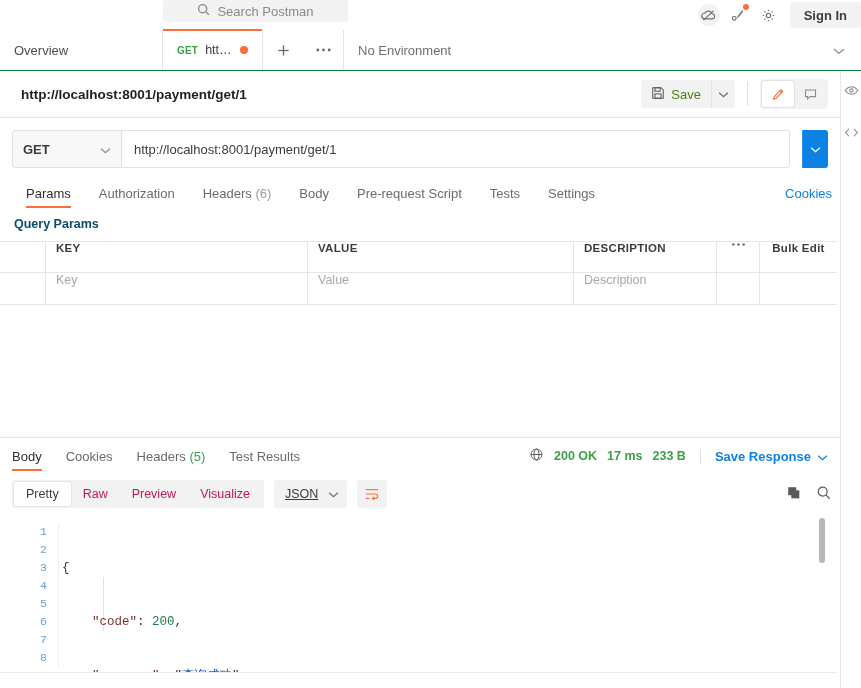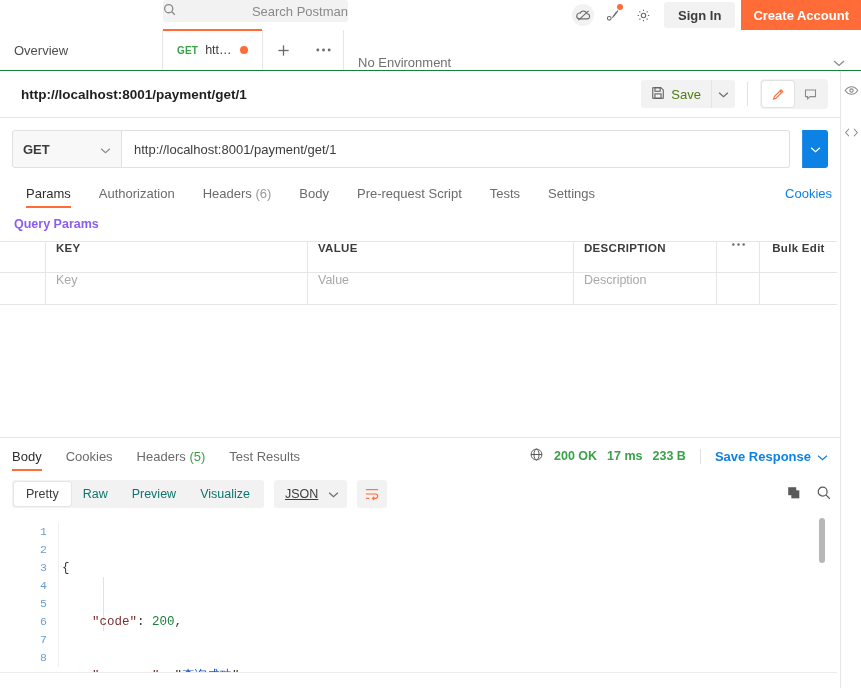--- a/index.html
+++ b/index.html
@@ -14,21 +14,21 @@
   .app { position: relative; width: 861px; height: 688px; }
 
   
   .topbar {
     position: absolute; left: 0; top: 0; width: 861px; height: 30px;
     background: #fff; display: flex; align-items: center;
   }
   .search-box {
     position: absolute; left: 163px; top: 0; width: 185px; height: 22px;
     background: #f2f2f2; border-radius: 3px;
-    display: flex; align-items: center; justify-content: space-between; gap: 7px;
+    display: flex; align-items: center; justify-content: center; gap: 7px;
     color: #8a8a8a; font-size: 13px;
   }
   .topright { position: absolute; right: 0; top: 0; height: 30px; display: flex; align-items: center; gap: 0; }
   .icon-btn {
     width: 30px; height: 30px; display: flex; align-items: center; justify-content: center;
     color: #6b6b6b; position: relative; cursor: pointer;
   }
   .icon-btn.round-bg::before {
     content: ""; position: absolute; left: 4px; top: 4px; width: 22px; height: 22px;
     border-radius: 50%; background: #f2f2f2; z-index: 0;
@@ -66,21 +66,21 @@
     content: ""; position: absolute; left: 0; right: 0; top: -1px; height: 2px; background: #ff6c37;
   }
   .method-get { color: #3ba14a; font-size: 10px; font-weight: bold; letter-spacing: .2px; }
   .tab-url { font-size: 12.5px; color: #3c3c3c; white-space: nowrap; overflow: hidden; text-overflow: ellipsis; }
   .dirty-dot { width: 8px; height: 8px; border-radius: 50%; background: #ff6c37; flex: none; }
   .plus-btn, .dots-btn {
     width: 40px; display: flex; align-items: center; justify-content: center;
     color: #6b6b6b; cursor: pointer; border-right: none;
   }
   .envsel {
-    flex: 1; display: flex; align-items: flex-end; justify-content: space-between;
+    flex: 1; display: flex; align-items: center; justify-content: space-between;
     padding: 0 16px 0 14px; color: #707070; font-size: 13px; cursor: pointer;
     border-left: 1px solid #e6e6e6;
   }
 
   
   .titlerow {
     position: absolute; left: 0; top: 71px; width: 840px; height: 47px;
     border-bottom: 1px solid #e6e6e6; display: flex; align-items: center;
     padding: 0 12px 0 21px; background: #fff;
   }
@@ -137,21 +137,21 @@
   }
   .rtab:first-child { padding-left: 0; }
   .rtab.active { color: #2e2e2e; }
   .rtab.active::after {
     content: ""; position: absolute; left: 0; right: 12px; bottom: 0; height: 2px; background: #ff6c37;
   }
   .rtab .cnt { color: #9a9a9a; }
   .cookies-link { margin-left: auto; color: #0d82e5; font-size: 13px; cursor: pointer; padding-bottom: 7px; }
 
   .qp-title {
-    position: absolute; left: 14px; top: 217px; font-size: 12.5px; font-weight: bold; color: #8b5cf6;
+    position: absolute; left: 14px; top: 217px; font-size: 12.5px; font-weight: bold; color: #0c4a6e;
   }
 
   
   .ptable {
     position: absolute; left: 0; top: 241px; width: 837px;
     border-top: 1px solid #e6e6e6; border-bottom: 1px solid #e6e6e6;
   }
   .prow { display: flex; height: 31px; align-items: stretch; }
   .prow.head { border-bottom: 1px solid #e6e6e6; background: #fff; }
   .pcell { display: flex; padding: 0 10px; border-right: 1px solid #e6e6e6; }
@@ -175,21 +175,21 @@
   .rsp-tab.active { color: #2e2e2e; }
   .rsp-tab.active::after { content: ""; position: absolute; left: 0; right: 0; bottom: 0; height: 2px; background: #ff6c37; }
   .rsp-tab .cnt-g { color: #3ba14a; }
   .rsp-meta { margin-left: auto; display: flex; align-items: center; gap: 10px; padding-bottom: 6px; }
   .meta-green { color: #3ba14a; font-size: 12.5px; font-weight: bold; }
   .meta-sep { width: 1px; height: 15px; background: #e0e0e0; margin: 0 4px; }
   .save-resp { color: #0d82e5; font-size: 13px; font-weight: bold; cursor: pointer; display: flex; align-items: center; gap: 6px; }
 
   .viewbar { position: absolute; left: 12px; top: 479px; width: 820px; height: 30px; display: flex; align-items: center; }
   .segbox { display: flex; background: #f2f2f2; border-radius: 3px; padding: 2px; }
-  .seg { padding: 0 12px; height: 24px; display: flex; align-items: center; font-size: 12.5px; color: #0f766e; border-radius: 3px; cursor: pointer; }
+  .seg { padding: 0 12px; height: 24px; display: flex; align-items: center; font-size: 12.5px; color: #be185d; border-radius: 3px; cursor: pointer; }
   .seg.active { background: #fff; color: #3c3c3c; box-shadow: 0 0 0 1px #e6e6e6; }
   .fmtsel {
     margin-left: 10px; height: 28px; padding: 0 8px 0 11px; background: #f2f2f2; border-radius: 3px;
     display: flex; align-items: center; gap: 10px; font-size: 12.5px; color: #3c3c3c; cursor: pointer; text-decoration: underline;
   }
   .wrapbtn {
     margin-left: 10px; width: 30px; height: 28px; background: #f2f2f2; border-radius: 3px;
     display: flex; align-items: center; justify-content: center; color: #ff6c37; cursor: pointer;
   }
   .viewbar-right { margin-left: auto; display: flex; align-items: center; gap: 14px; color: #5a5a5a; }
@@ -267,21 +267,20 @@
         </svg>
         <span class="notif-dot"></span>
       </div>
       <div class="icon-btn">
         <svg width="17" height="17" viewBox="0 0 20 20" fill="none" stroke="#6b6b6b" stroke-width="1.3">
           <circle cx="10" cy="10" r="2.6"></circle>
           <path d="M10 3.2v1.6M10 15.2v1.6M3.2 10h1.6M15.2 10h1.6M5.2 5.2l1.1 1.1M13.7 13.7l1.1 1.1M14.8 5.2l-1.1 1.1M6.3 13.7l-1.1 1.1"></path>
         </svg>
       </div>
       <div class="signin-btn">Sign In</div>
-      <div class="create-btn">Create Account</div>
     </div>
   </div>
 
   <div class="tabstrip">
     <div class="wtab overview">
       <span>Overview</span>
     </div>
     <div class="wtab active">
       <span class="method-get">GET</span>
       <span class="tab-url">http://localhost:80...</span>

